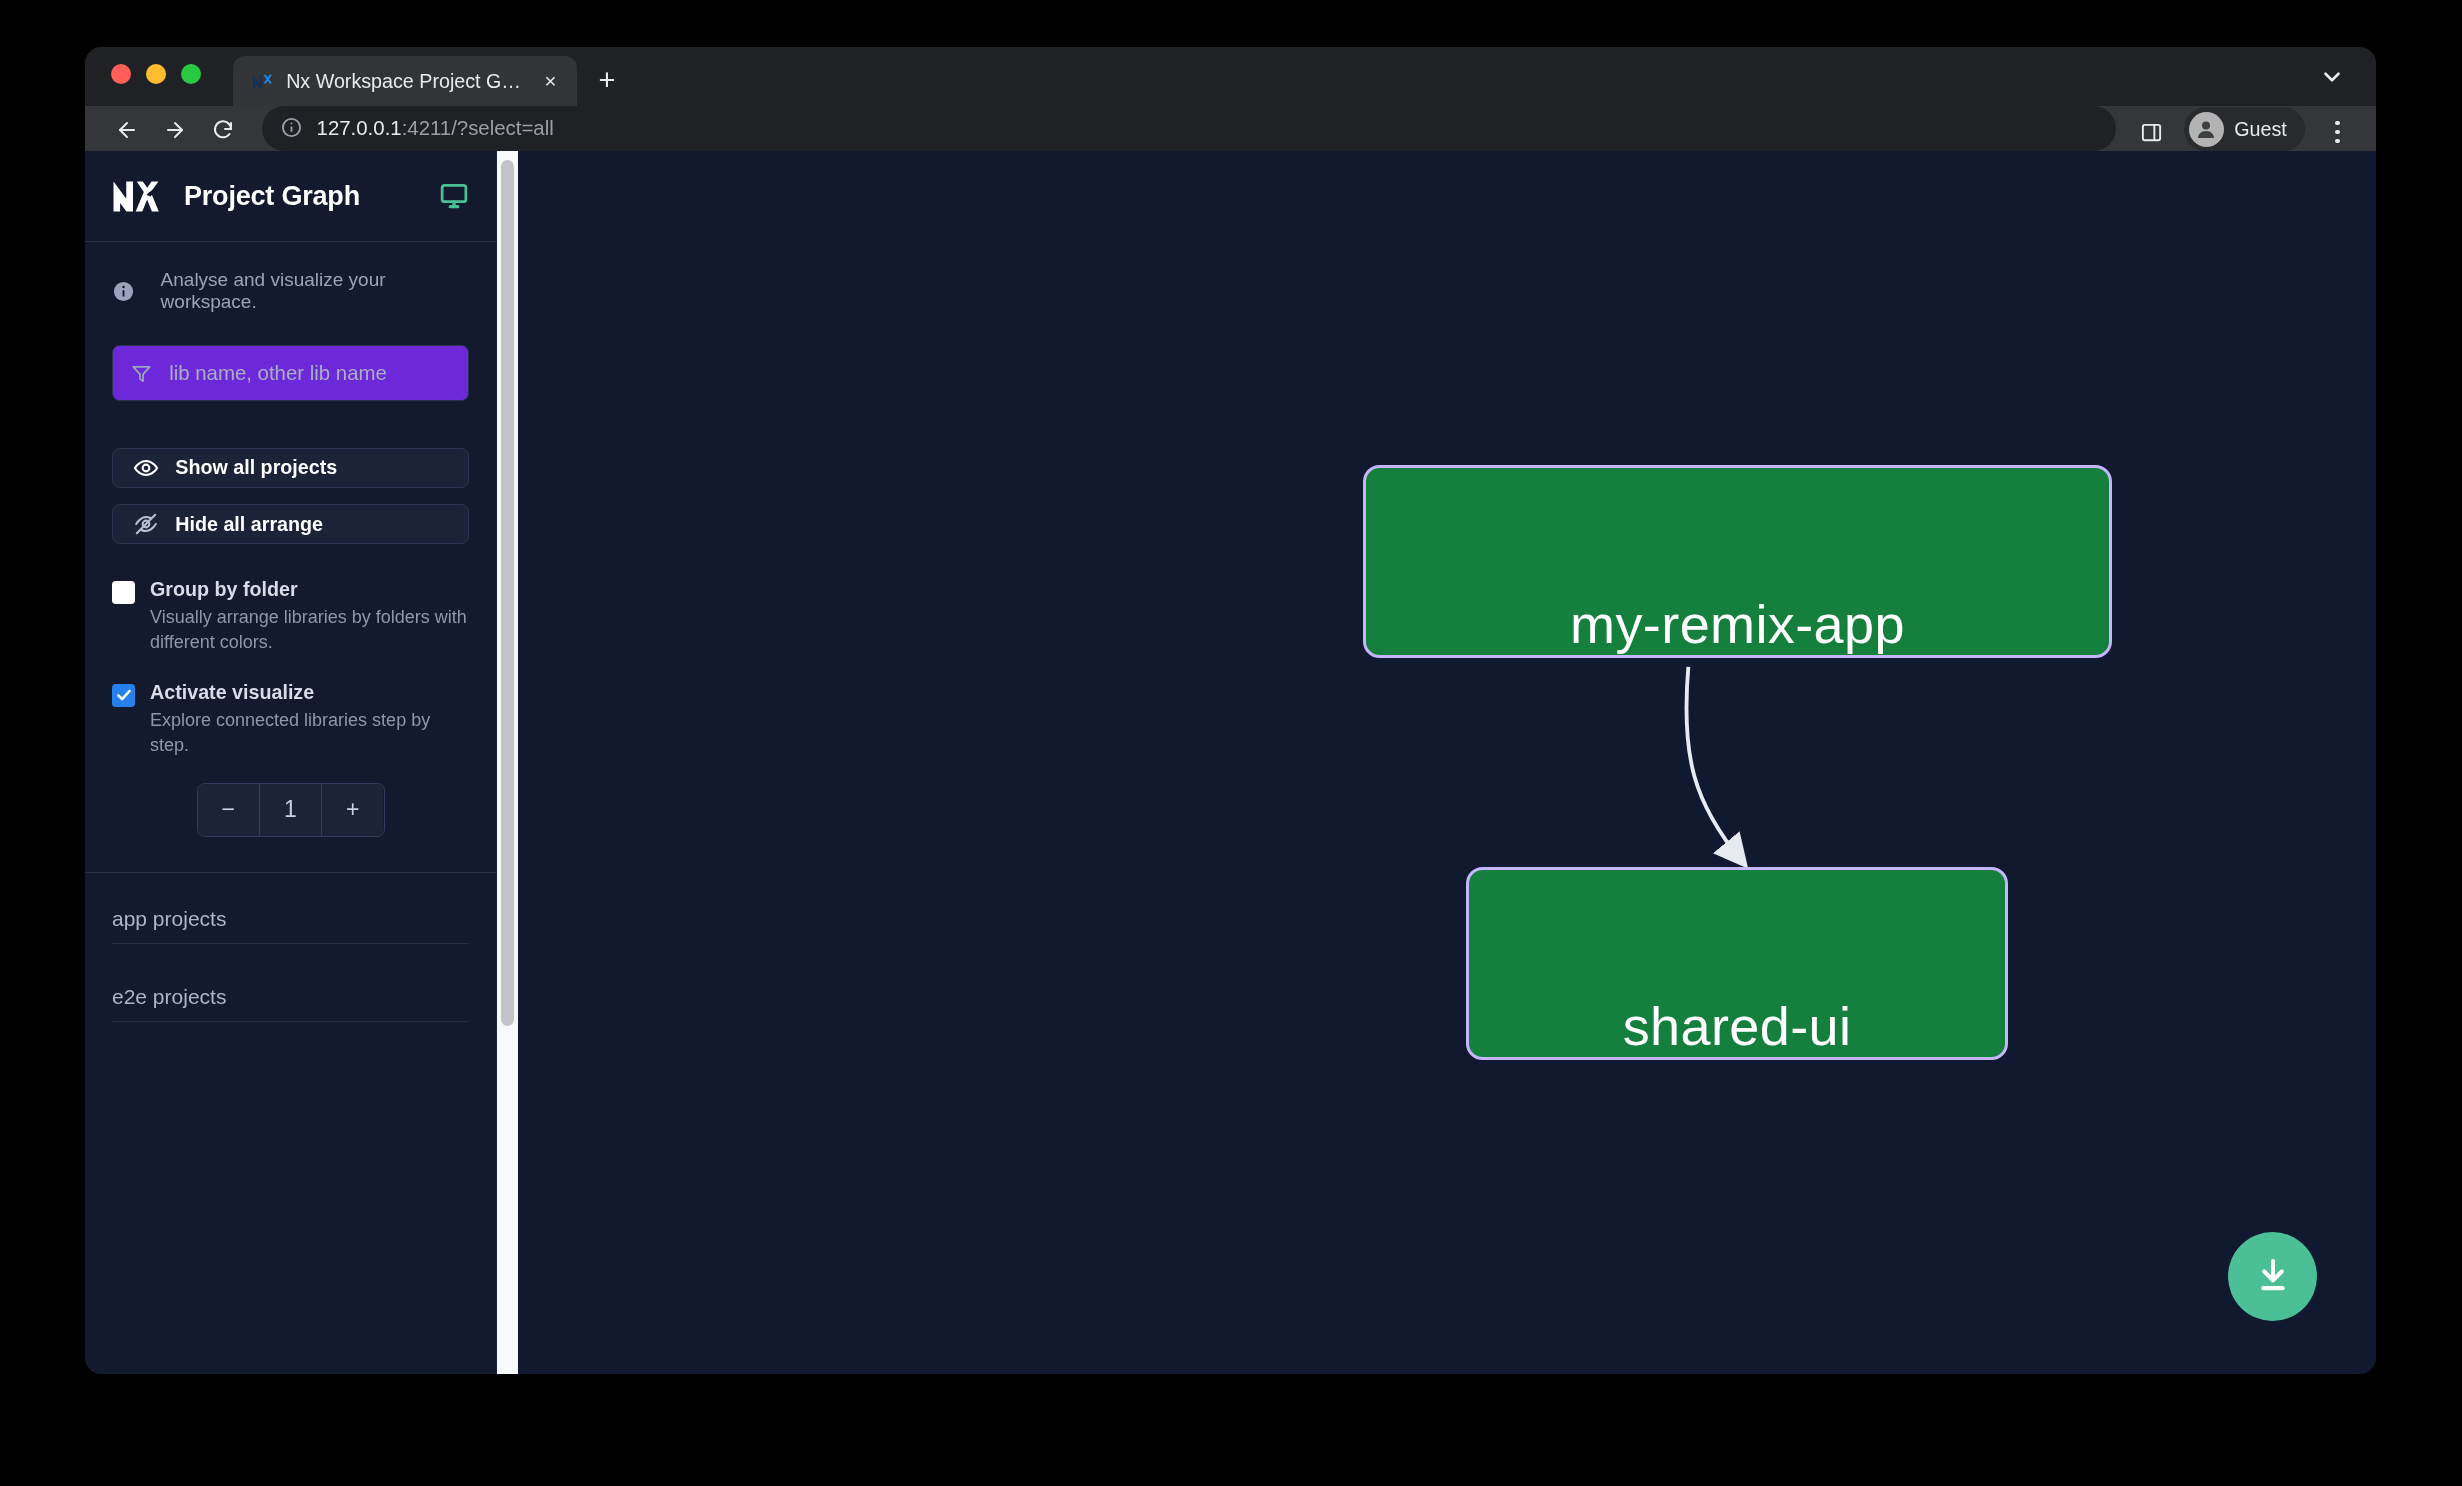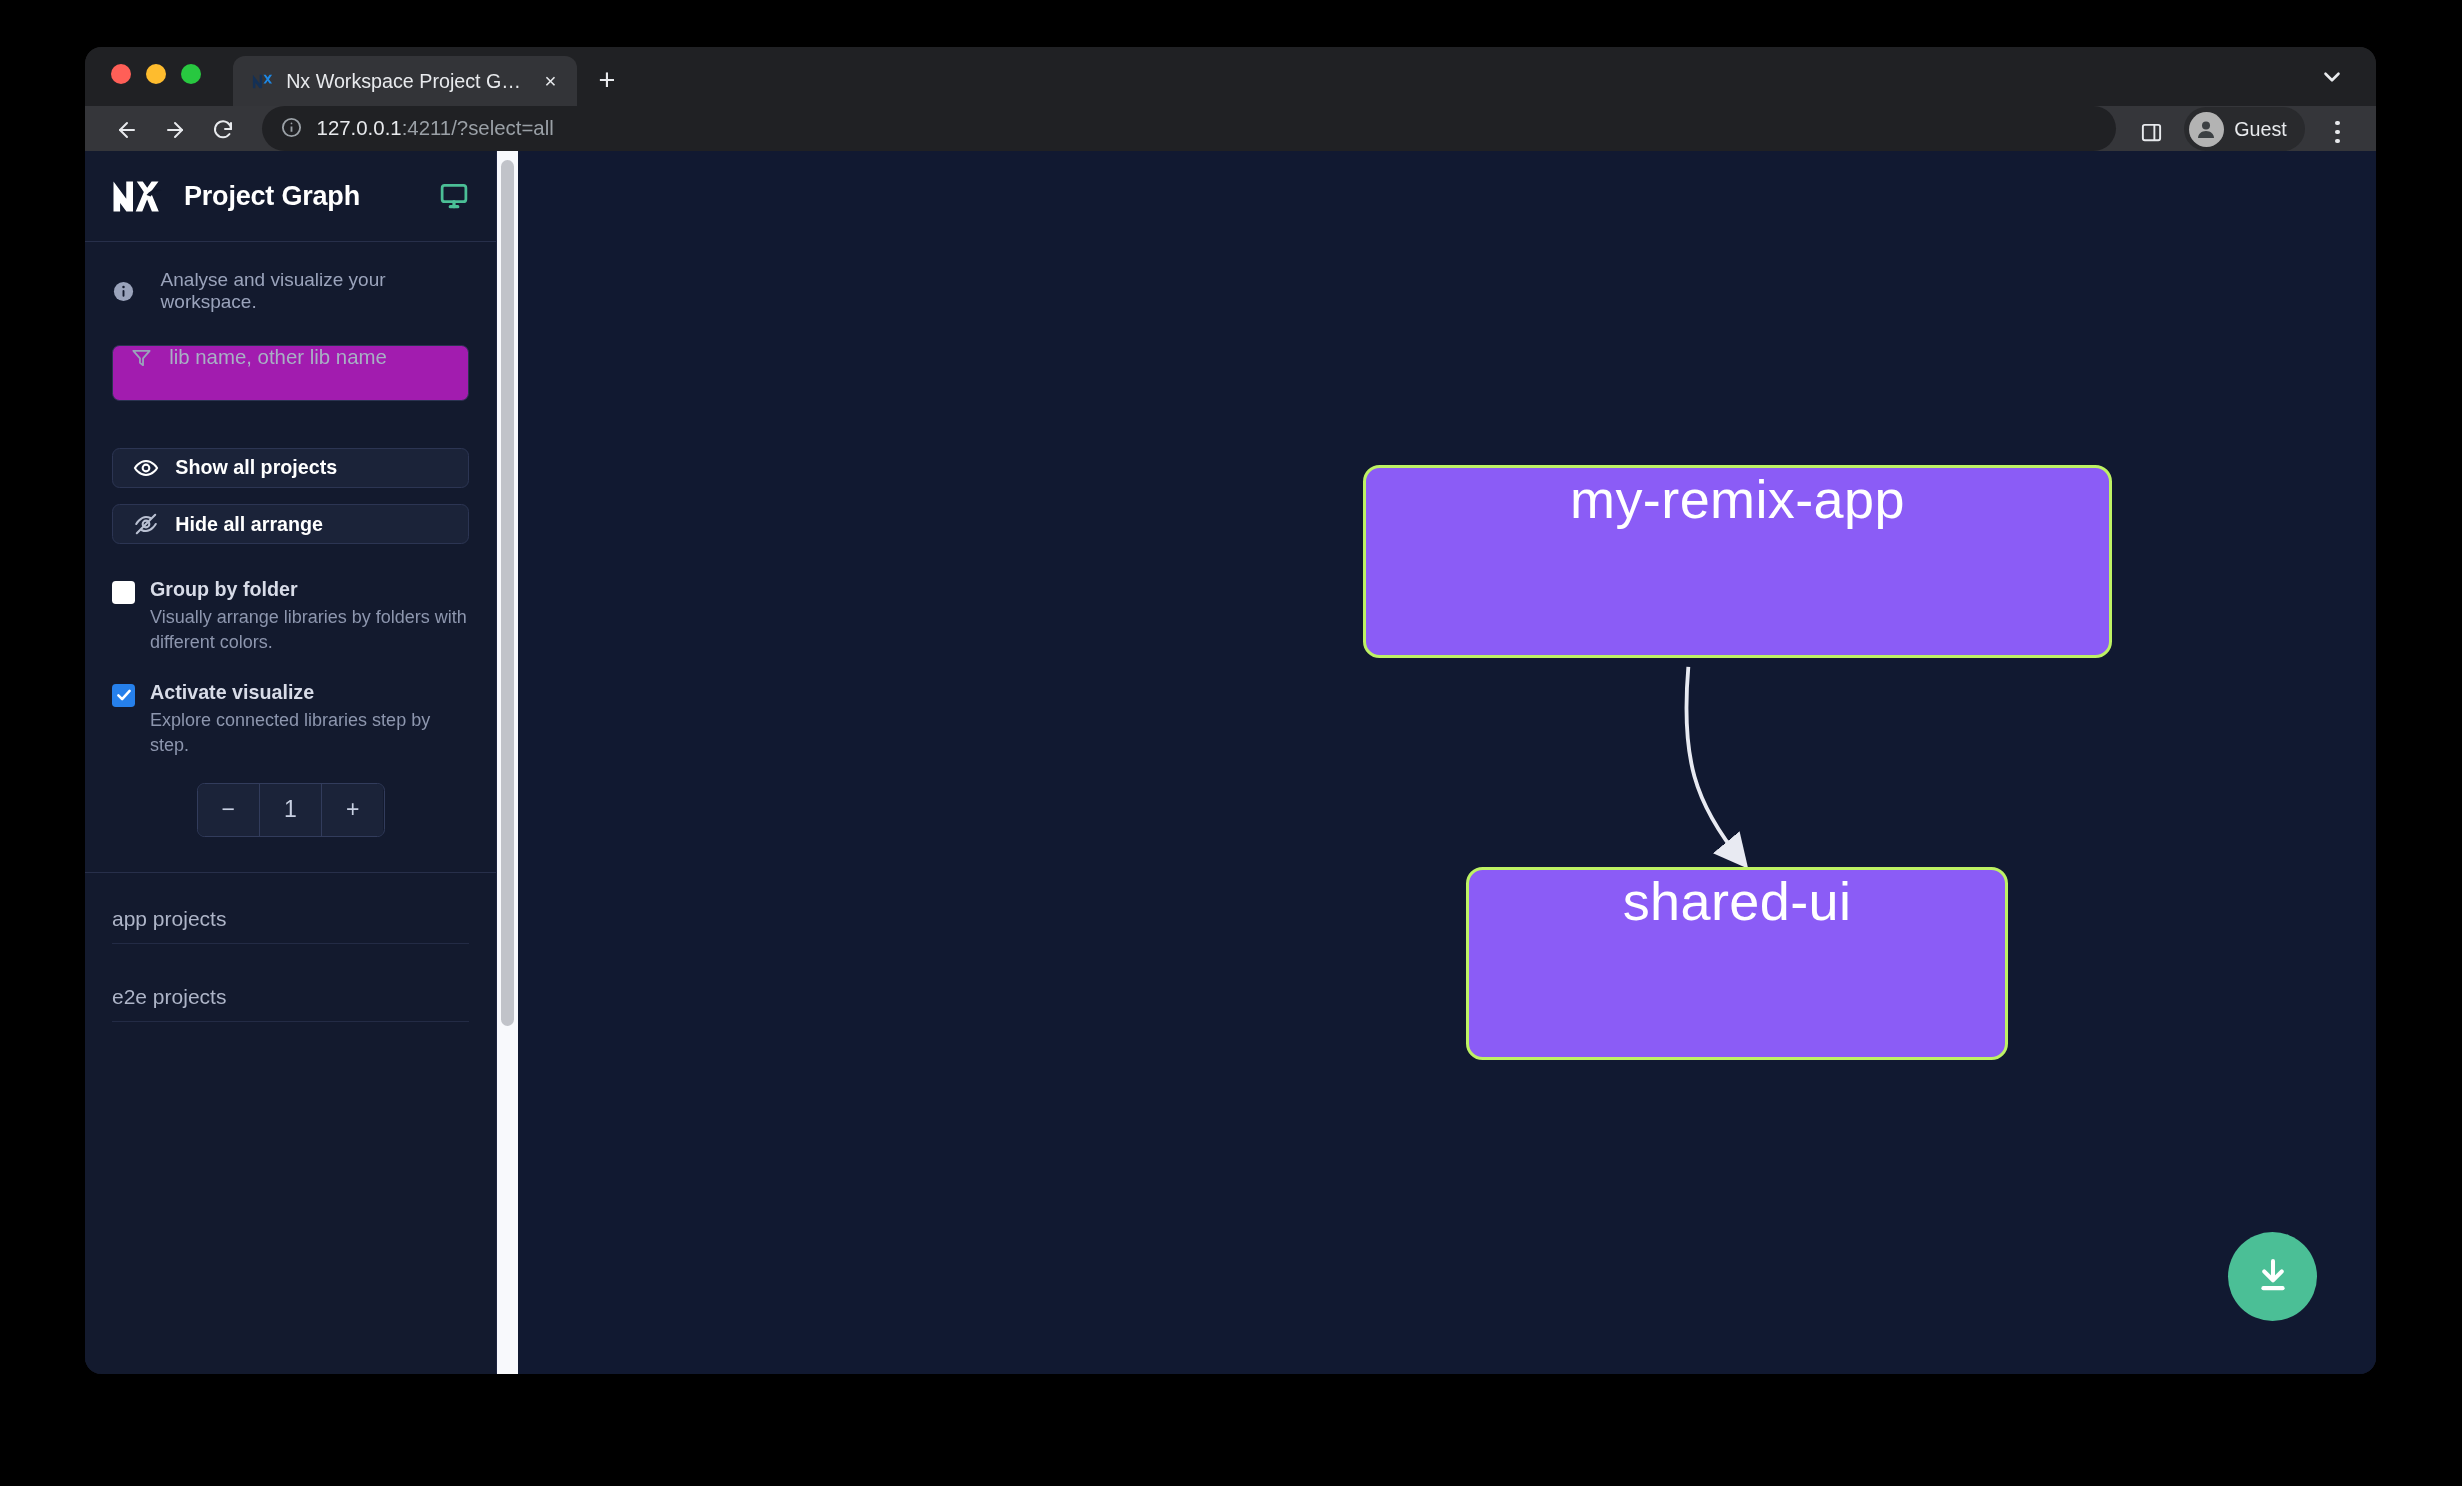--- a/index.html
+++ b/index.html
@@ -220,25 +220,25 @@
   .hint-text {
     font-size: 19px;
     color: #9aa3bb;
     margin-left: 12px;
   }
   .info-icon { width: 23px; height: 23px; flex: 0 0 auto; }
 
   .filter-box {
     margin-top: 32px;
     height: 56px;
-    background: #a21caf;
+    background: #6d28d9;
     border: 0.8px solid #2a3350;
     border-radius: 7.6px;
     display: flex;
-    align-items: flex-start;
+    align-items: center;
     padding: 0 16.6px;
     gap: 16.6px;
   }
   .filter-icon { width: 23px; height: 23px; flex: 0 0 auto; }
   .filter-input {
     flex: 1 1 auto;
     background: transparent;
     border: none;
     outline: none;
     font-family: "Liberation Sans", sans-serif;
@@ -360,25 +360,25 @@
   
   .graph {
     flex: 1 1 auto;
     position: relative;
     background: #111931;
     margin-left: 21px;
     overflow: hidden;
   }
   .node {
     position: absolute;
-    background: #8b5cf6;
-    border: 3px solid #bef264;
+    background: #15803d;
+    border: 3px solid #c4b5fd;
     border-radius: 16.6px;
     display: flex;
-    align-items: flex-start;
+    align-items: flex-end;
     justify-content: center;
     color: #ffffff;
   }
   .node-label {
     font-size: 54px;
     color: #ffffff;
     letter-spacing: 0.4px;
     white-space: nowrap;
   }
   #node-0 { left: 845px; top: 314px; width: 749px; height: 193px; }

